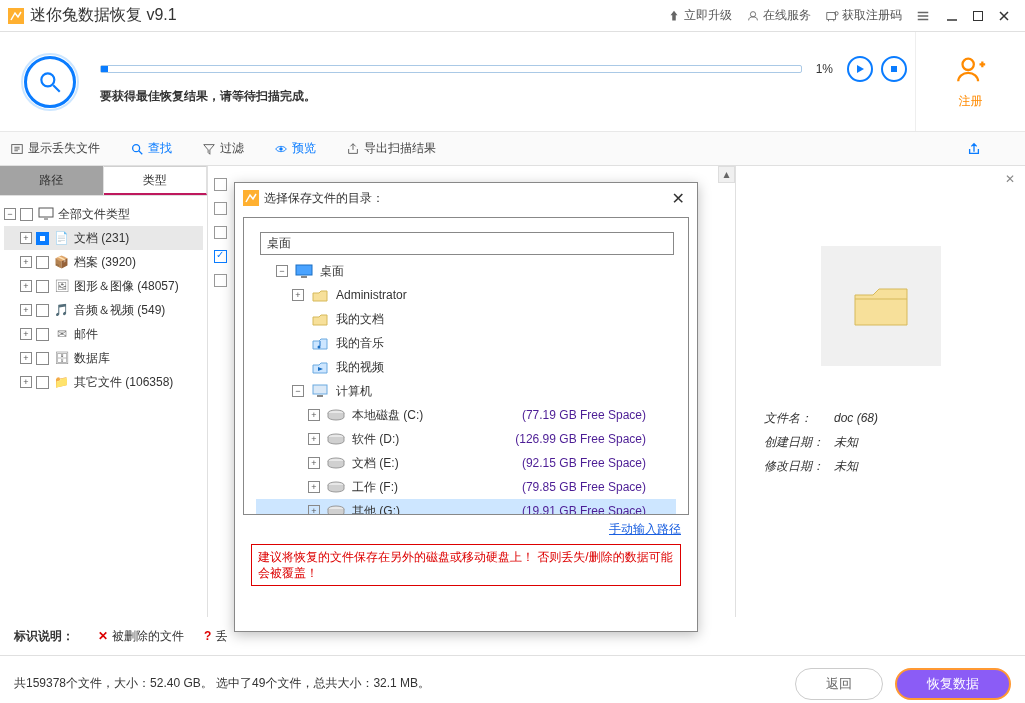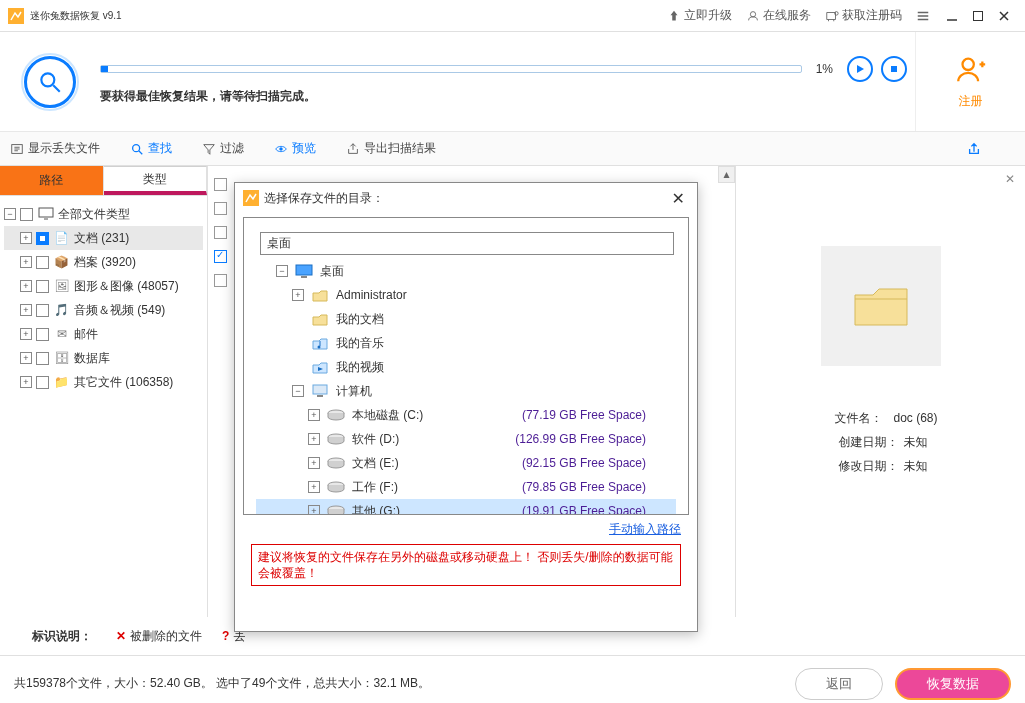--- a/index.html
+++ b/index.html
@@ -1,19 +1,19 @@
 <!DOCTYPE html>
 <html><head>
 <meta charset="utf-8">
 <style>
 * { box-sizing: border-box; font-family: "Microsoft YaHei", "Segoe UI", sans-serif; }
 body { margin: 0; background: #fff; width: 1025px; height: 703px; overflow: hidden; position: relative; font-size: 12px; color: #333; }
 .titlebar { height: 32px; display: flex; align-items: center; border-bottom: 1px solid #e0e0e0; padding: 0 8px; background: #fff; }
 .titlebar .app-icon { width: 16px; height: 16px; margin-right: 6px; display: inline-flex; }
-.titlebar .title { font-size: 10px; color: #333; }
+.titlebar .title { font-size: 16px; color: #333; }
 .titlebar .spacer { flex: 1; }
 .titlebar .link { font-size: 12px; color: #555; margin-right: 14px; display: inline-flex; align-items: center; cursor: pointer; }
 .titlebar .link svg, .titlebar .link .ic { width: 14px; height: 14px; margin-right: 3px; }
 .winbtn { width: 26px; height: 20px; display: inline-flex; align-items: center; justify-content: center; color: #444; cursor: pointer; }
 
 .scan-header { height: 100px; display: flex; border-bottom: 1px solid #e8e8e8; }
 .scan-icon-wrap { width: 100px; display: flex; align-items: center; justify-content: center; }
 .scan-ring { width: 52px; height: 52px; border-radius: 50%; border: 3px solid #0a7cff; display: flex; align-items: center; justify-content: center; color: #0a7cff; position: relative; }
 .scan-ring::before { content:''; position:absolute; inset:-6px; border:2px solid #cce6ff; border-radius:50%; }
 .scan-stats { flex: 1; padding: 12px 0 0 0; }
@@ -28,54 +28,54 @@
 .reg-col svg { width: 34px; height: 34px; margin-bottom: 6px; }
 
 .toolbar { height: 34px; border-bottom: 1px solid #e0e0e0; display: flex; align-items: center; padding: 0 10px; background: #fafafa; }
 .toolbar .tbtn { display: inline-flex; align-items: center; font-size: 12px; color: #444; margin-right: 30px; cursor: pointer; }
 .toolbar .tbtn svg { width: 14px; height: 14px; margin-right: 4px; }
 .toolbar .share { margin-left: auto; color: #0a7cff; }
 
 .main { display: flex; height: calc(703px - 32px - 100px - 34px - 38px - 48px); }
 .left-pane { width: 208px; border-right: 1px solid #e0e0e0; display: flex; flex-direction: column; }
 .tabs { display: flex; height: 30px; border-bottom: 1px solid #e0e0e0; }
-.tab { flex: 1; display: flex; align-items: center; justify-content: center; font-size: 12px; border-right: 1px solid #e0e0e0; cursor: pointer; background: #f97316;}
-.tab.active { background:#fff; border-bottom:4px solid #be185d; position: relative; top:0; border-top:1px solid #d0d0d0;}
+.tab { flex: 1; display: flex; align-items: center; justify-content: center; font-size: 12px; border-right: 1px solid #e0e0e0; cursor: pointer; background: #a3a3a3;}
+.tab.active { background:#fff; border-bottom:2px solid #be185d; position: relative; top:0; border-top:1px solid #d0d0d0;}
 .tree { flex: 1; overflow: auto; padding: 6px 4px; }
 .tree-node { display: flex; align-items: center; height: 24px; font-size: 12px; }
 .tree-node .exp { width: 12px; height: 12px; border: 1px solid #888; font-size: 9px; line-height: 10px; text-align: center; margin-right: 4px; color:#555; cursor: pointer; background:#fff;}
 .tree-node .chk { width: 13px; height: 13px; border: 1px solid #888; margin-right: 5px; background:#fff; display:inline-flex; align-items:center; justify-content:center;}
 .tree-node .chk.filled { background:#0a7cff; border-color:#0a7cff;}
 .tree-node .chk.filled::after{content:'';width:5px;height:5px;background:#fff;}
 .tree-node .tico { width: 16px; height: 14px; margin-right: 4px; display:inline-flex; align-items:center; justify-content:center;}
 .tree-node.selected { background: #e8e8e8; }
 .indent1 { padding-left: 16px; }
 .middle-pane { flex: 1; position: relative; background:#fff;}
 .file-list-ghost { padding:6px;}
 .ghost-row { height:24px; display:flex; align-items:center;}
 .ghost-row .chk { width:13px; height:13px; border:1px solid #999; margin-right:6px;}
 .ghost-row .chk.checkedg{border-color:#0a7cff; position:relative;}
 .ghost-row .chk.checkedg::after{content:'✓'; color:#0a7cff; font-size:10px; position:absolute; left:1px; top:-2px;}
 .right-pane { width: 290px; border-left: 1px solid #e0e0e0; text-align: center; padding-top: 20px; position:relative;}
 .right-pane .x { position:absolute; right:10px; top:6px; color:#888;}
 .thumb { width: 120px; height: 120px; background: #f0f0f0; margin: 60px auto 40px; display: flex; align-items: center; justify-content: center; }
-.meta { text-align: center; padding: 0 28px; font-size: 12px; line-height: 24px; }
+.meta { text-align: left; padding: 0 28px; font-size: 12px; line-height: 24px; font-style: italic; }
 .meta .k { display:inline-block; width:70px; color:#333;}
 
-.legend { height: 38px; display: flex; align-items: center; padding: 0 32px; font-size: 12px;}
+.legend { height: 38px; display: flex; align-items: center; padding: 0 14px; font-size: 12px;}
 .legend b { font-weight: bold; }
 .legend .item { margin-right: 20px; display:inline-flex; align-items:center;}
 .legend .x-red { color: #d00; font-weight: bold; margin-right: 4px; }
 .legend .q-red { color: #d00; font-weight: bold; margin-right: 4px; }
 
 .footer { height: 56px; border-top: 1px solid #e0e0e0; display: flex; align-items: center; padding: 0 14px; font-size: 12px; }
 .footer .spacer { flex: 1; }
 .btn { height: 32px; padding: 0 30px; border-radius: 16px; display: inline-flex; align-items: center; justify-content: center; font-size: 13px; cursor: pointer; margin-left: 12px; }
 .btn.ghost { border: 1px solid #ccc; color: #666; }
-.btn.primary { background: #ec4899; color: #fff; border:2px solid #ff9933; }
+.btn.primary { background: #8b5cf6; color: #fff; border:2px solid #ff9933; }
 
 
 .dialog { position: absolute; left: 234px; top: 182px; width: 464px; height: 450px; background: #fff; border: 1px solid #888; box-shadow: 0 3px 12px rgba(0,0,0,.25); display:flex; flex-direction:column;}
 .dialog-title { height: 30px; display: flex; align-items: center; padding: 0 8px; font-size: 12px;}
 .dialog-title .app-icon { width:16px; height:16px; margin-right:5px; display:inline-flex;}
 .dialog-title .close { margin-left: auto; font-size: 16px; cursor:pointer; padding:0 4px;}
 .dialog-body { flex:1; padding: 4px 8px 0; overflow:hidden;}
 .dir-outer { border:1px solid #888; height: 298px; overflow:auto; padding:12px;}
 .selected-row { border:1px solid #888; padding: 2px 6px; margin: 2px 2px 4px 4px; font-size:12px; background:#fff;}
 .dir-node { display:flex; align-items:center; height:24px; font-size:12px;}

